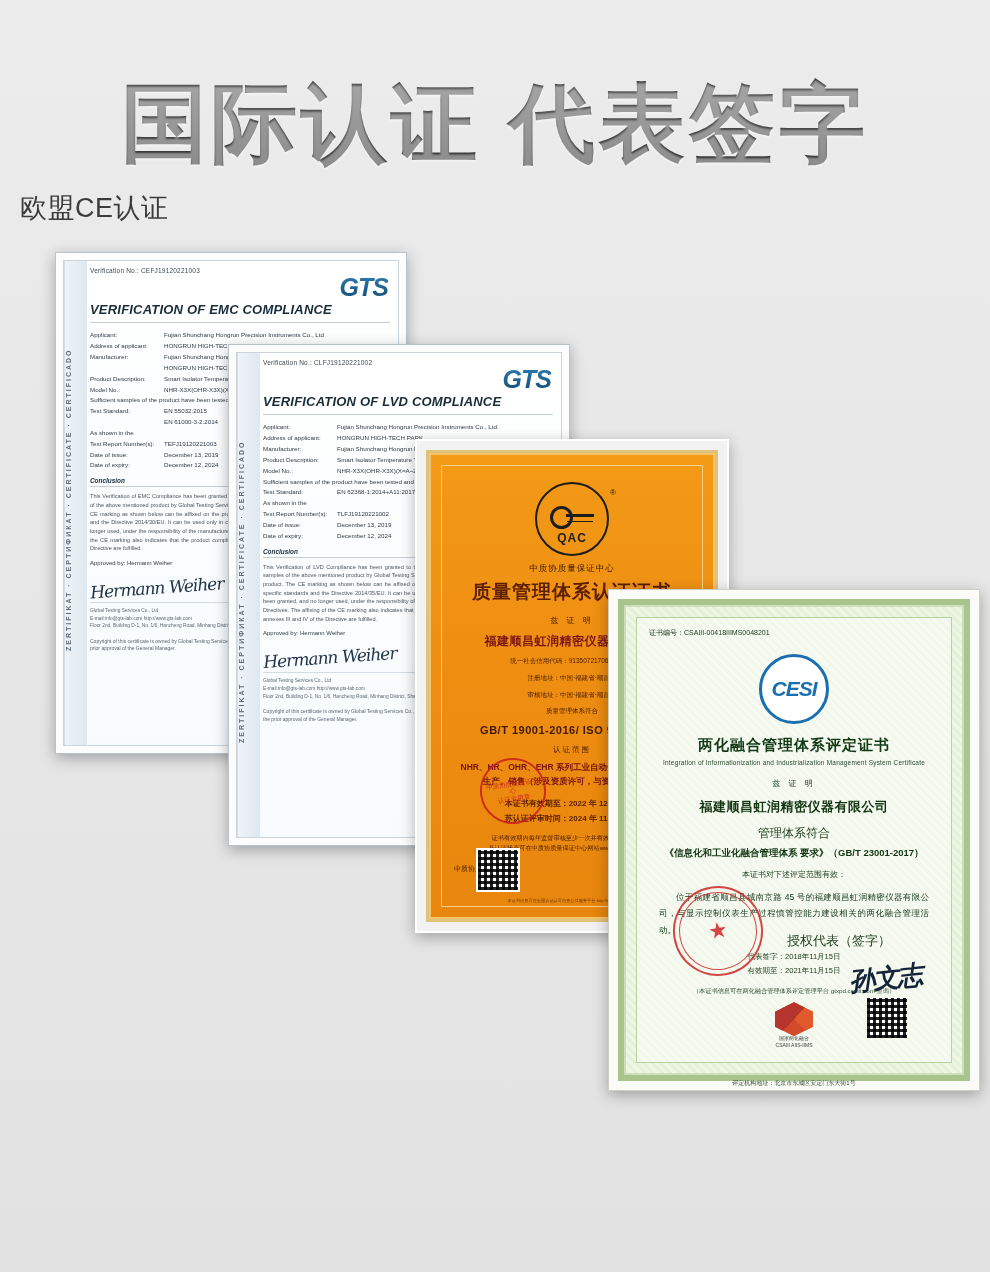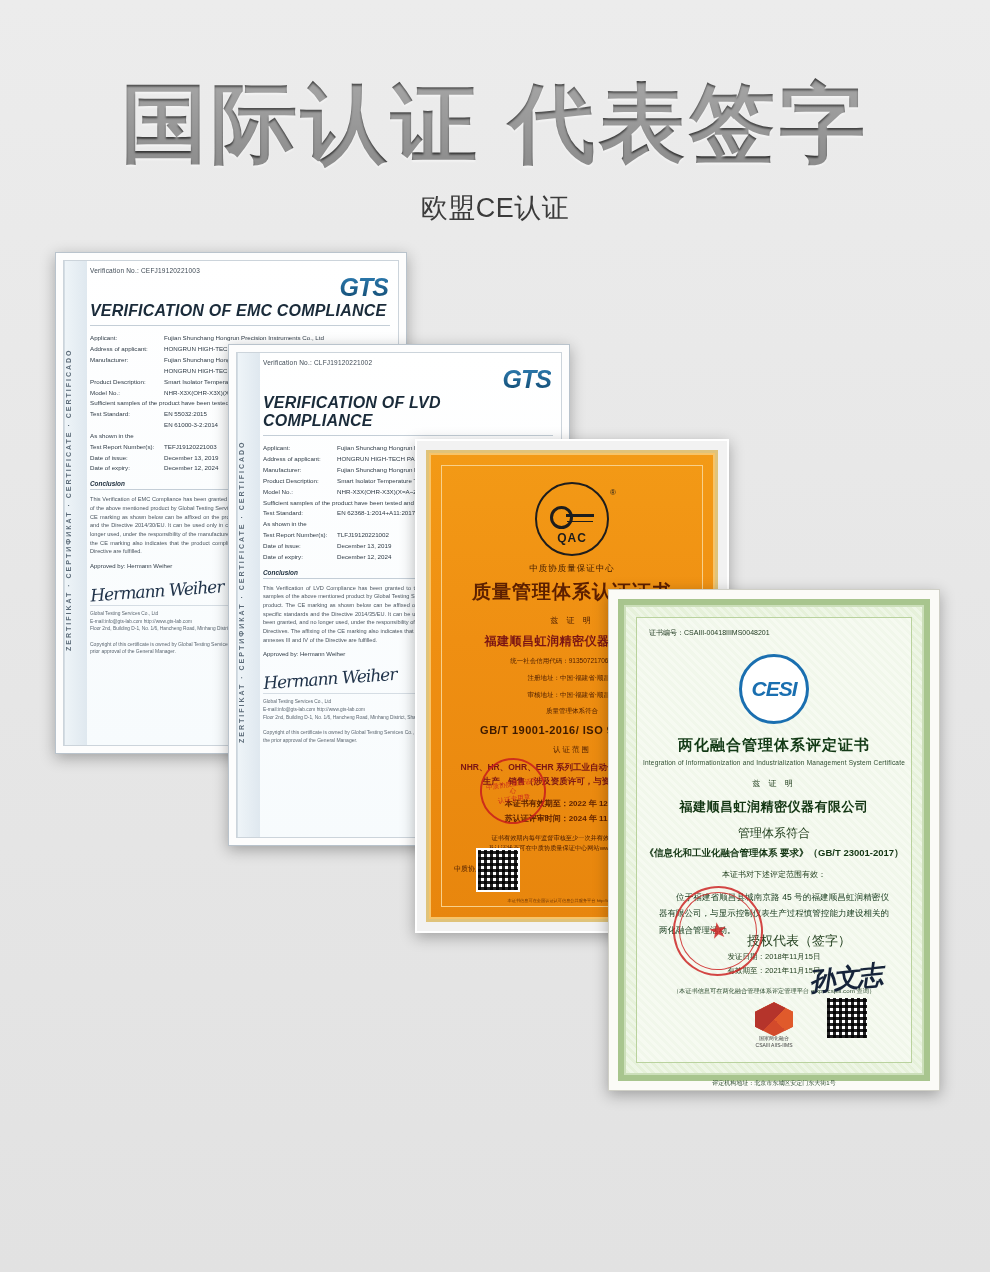--- a/index.html
+++ b/index.html
@@ -37,25 +37,26 @@
     line-height: 1.05;
   }
   .sub1 {
     text-align: center;
     margin-top: 38px;
     font-size: 27px;
     color: #3b3b3b;
     letter-spacing: 0.5px;
   }
   .sub2 {
-    text-align: center;
+    text-align: left;
     margin-top: 22px;
     font-size: 27px;
     color: #3b3b3b;
     letter-spacing: 0.5px;
+    margin-left: 20px;
   }
 
   
   .certs {
     position: relative;
     width: 990px;
     height: 860px;
     margin-top: 18px;
   }
   .cert {
@@ -110,21 +111,21 @@
     font-style: italic;
     color: #1d5f8a;
     letter-spacing: -1px;
     background: linear-gradient(180deg,#2f7fb5 0%, #10486e 100%);
     -webkit-background-clip: text;
     background-clip: text;
     -webkit-text-fill-color: transparent;
   }
   .gts-title {
     margin-top: 28px;
-    font-size: 16px;
+    font-size: 13px;
     font-weight: bold;
     font-style: italic;
     color: #1a2b3a;
     letter-spacing: 0.2px;
   }
   .gts-rule {
     margin-top: 5px;
     border-bottom: 1px solid #c4ced7;
   }
   .gts-rows {
@@ -750,40 +751,40 @@
           </div>
           <div class="qac-stamp" style="white-space:pre-line;">中质协质量保证中心
 认证专用章</div>
           <div class="qac-qr"></div>
           <div class="iaf">IAF</div>
           <div class="qac-foot-note">本证书信息可在全国认证认可信息公共服务平台 http://cx.cnca.cn 查询</div>
         </div>
       </div>
     </div>
 
-    <div class="cert cesi" style="left:608px; top:345px; width:330px; height:500px; z-index:4;">
+    <div class="cert cesi" style="left:608px; top:345px; width:330px; height:500px; z-index:4;padding-left:40px;">
       <div class="cesi-frame">
         <div class="cesi-inner">
           <div class="cesi-no">
             <span>证书编号：</span><span>CSAIII-00418IIIMS0048201</span>
           </div>
           <div class="cesi-logo">
             <span>CESI</span>
           </div>
           <div class="cesi-title">两化融合管理体系评定证书</div>
           <div class="cesi-title-en">Integration of Informationization and Industrialization Management System Certificate</div>
           <div class="cesi-zm">兹 证 明</div>
           <div class="cesi-company">福建顺昌虹润精密仪器有限公司</div>
           <div class="cesi-l2">管理体系符合</div>
           <div class="cesi-l3">《信息化和工业化融合管理体系 要求》（GB/T 23001-2017）</div>
           <div class="cesi-l4">本证书对下述评定范围有效：</div>
           <div class="cesi-body">位于福建省顺昌县城南京路 45 号的福建顺昌虹润精密仪器有限公司，与显示控制仪表生产过程慎管控能力建设相关的两化融合管理活动。</div>
           <div class="cesi-dates">
             <div>
-              <span>发证日期：</span><span>2018年11月15日</span>
+              <span>代表签字：</span><span>2018年11月15日</span>
             </div>
             <div>
               <span>有效期至：</span><span>2021年11月15日</span>
             </div>
           </div>
           <div class="cesi-query">（本证书信息可在两化融合管理体系评定管理平台 gtxpd.cspiii.com 查询）</div>
           <div class="cesi-sign-label">授权代表（签字）</div>
           <div class="cesi-sign">孙文志</div>
           <div class="cesi-stamp">
             <div class="cesi-stamp-ring"></div>

